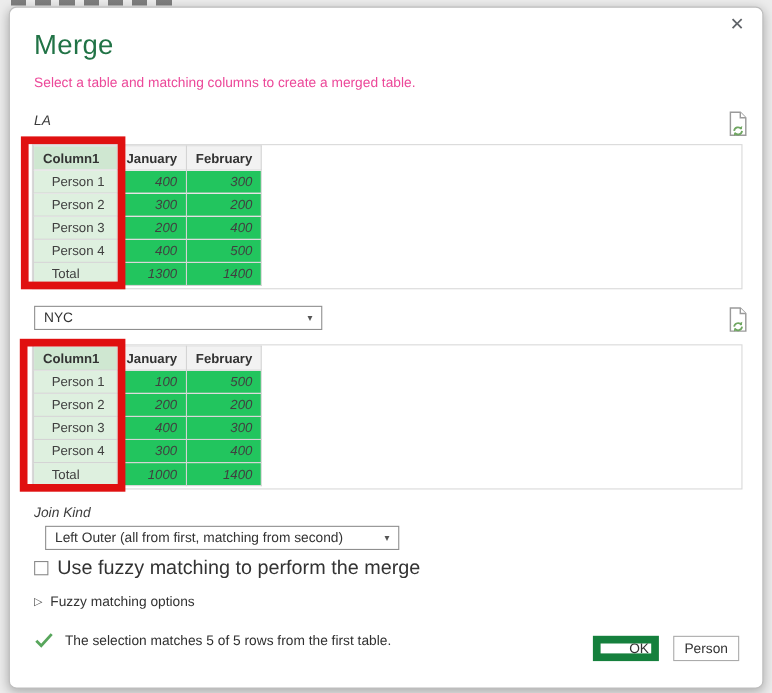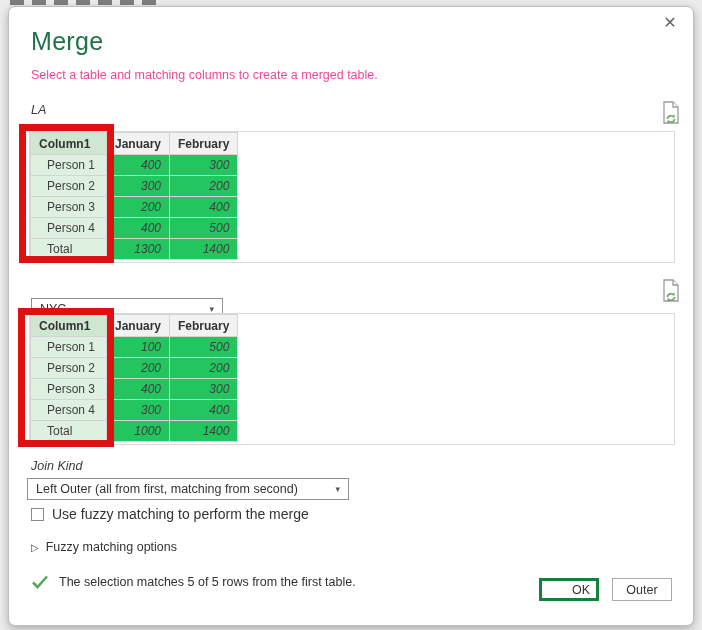--- a/index.html
+++ b/index.html
@@ -65,32 +65,32 @@
     padding:0 8px; cursor:pointer;
   }
   .dropdown .arrow {
     position:absolute; right:8px; top:50%; transform:translateY(-50%);
     font-size:9px; color:#555;
   }
   .checkbox-row { position:absolute; display:flex; align-items:center; gap:8px; }
   .checkbox {
     width:13px; height:13px; border:1px solid #8a8a8a; background:#fff; cursor:pointer;
   }
-  .checkbox-row label { font-size:14px; color:#333; cursor:pointer; }
+  .checkbox-row label { font-size:18px; color:#333; cursor:pointer; }
   .expander { position:absolute; display:flex; align-items:center; gap:7px;
     font-size:12.5px; color:#333; cursor:pointer; }
   .expander .tri { font-size:10px; color:#444; }
   .status-row { position:absolute; display:flex; align-items:center; gap:10px; }
   .status-row .msg { font-size:12.5px; color:#303030; }
   .btn {
     position:absolute; width:60px; height:23px; background:#fff;
     font-size:12.5px; display:flex; align-items:center; justify-content:center;
     cursor:pointer;
   }
-  .btn-ok { border:3px solid #15803d; color:#333;padding-left:24px; }
+  .btn-ok { border:7px solid #15803d; color:#333;padding-left:24px; }
   .btn-cancel { border:1px solid #ababab; color:#333; }
 </style>
 </head>
 <body>
 
 <div class="bg-smudge"></div>
 
 <div class="dialog">
 
   <div class="close-btn">✕</div>
@@ -146,21 +146,21 @@
         <td class="sel">Total</td>
         <td class="num">1300</td>
         <td class="num">1400</td>
       </tr>
     </tbody>
       </table>
   </div>
 
   <div class="red-rect" style="left:10px; top:117px; width:95px; height:139px;"></div>
 
-  <div class="dropdown" style="left:22px; top:291px; width:192px;">
+  <div class="dropdown" style="left:22px; top:271px; width:262px;">
     <span>NYC</span>
     <span class="arrow">▾</span>
   </div>
 
   <svg class="refresh-ic" style="left:652px; top:272px;" viewBox="0 0 20 26">
     <path d="M3 1 h9 l5 5 v16 h-14 z" fill="#fff" stroke="#9a9a9a" stroke-width="1.3"></path>
     <path d="M12 1 v5 h5" fill="#fff" stroke="#9a9a9a" stroke-width="1.3"></path>
     <path d="M6.4 18 a3.6 3.6 0 0 1 6.6-1.6" fill="none" stroke="#6fa661" stroke-width="1.6"></path>
     <path d="M13.6 18 a3.6 3.6 0 0 1 -6.6 1.6" fill="none" stroke="#6fa661" stroke-width="1.6"></path>
     <path d="M13.8 13.6 l-0.4 3 l-2.8-1.2 z" fill="#6fa661"></path>
@@ -206,21 +206,21 @@
         <td class="num">1400</td>
       </tr>
     </tbody>
       </table>
   </div>
 
   <div class="red-rect" style="left:9px; top:301px; width:96px; height:139px;"></div>
 
   <div class="section-label" style="left:22px; top:452px;">Join Kind</div>
 
-  <div class="dropdown" style="left:18px; top:471px; width:322px;">
+  <div class="dropdown" style="left:32px; top:471px; width:322px;">
     <span>Left Outer (all from first, matching from second)</span>
     <span class="arrow">▾</span>
   </div>
 
   <div class="checkbox-row" style="left:22px; top:499px;">
     <div class="checkbox"></div>
     <label>Use fuzzy matching to perform the merge</label>
   </div>
 
   <div class="expander" style="left:22px; top:533px;">
@@ -229,15 +229,15 @@
   </div>
 
   <div class="status-row" style="left:22px; top:567px;">
     <svg width="18" height="16" viewBox="0 0 18 16">
       <path d="M2 8.5 L6.5 13 L16 2.5" fill="none" stroke="#58a65c" stroke-width="2.6"></path>
     </svg>
     <span class="msg">The selection matches 5 of 5 rows from the first table.</span>
   </div>
 
   <div class="btn btn-ok" style="left:530px; top:571px;">OK</div>
-  <div class="btn btn-cancel" style="left:603px; top:571px;">Outer</div>
+  <div class="btn btn-cancel" style="left:603px; top:571px;">Person</div>
 
 </div>
 
 </body></html>

